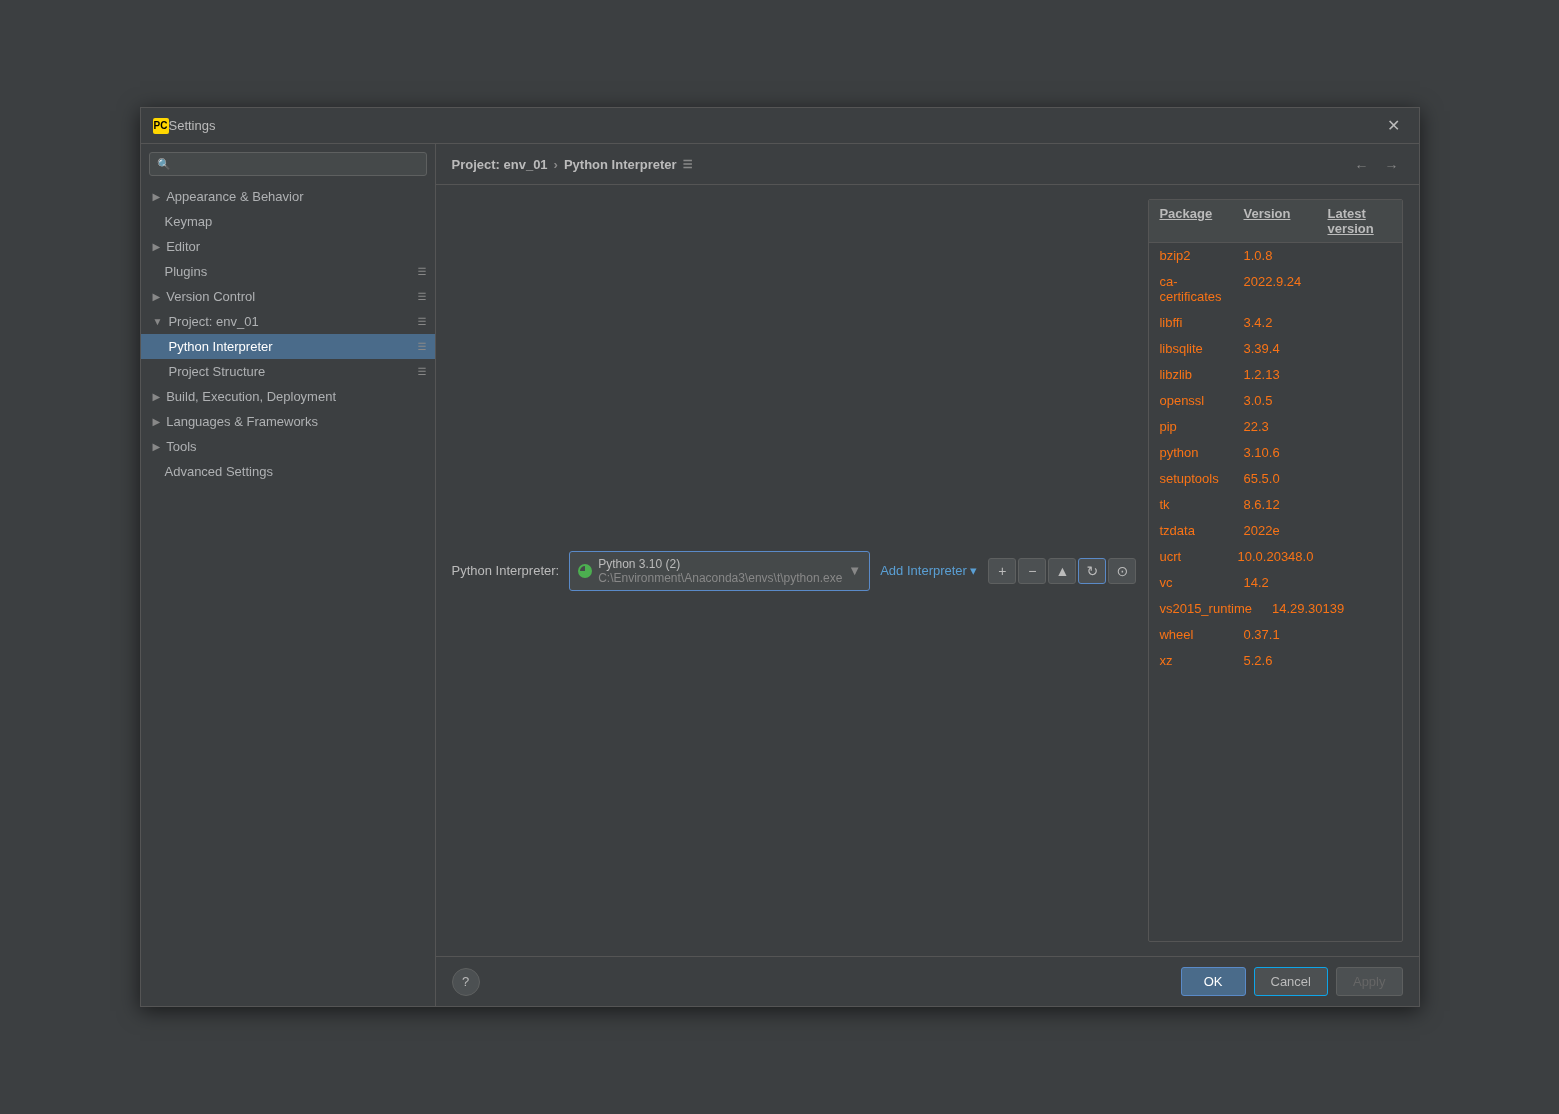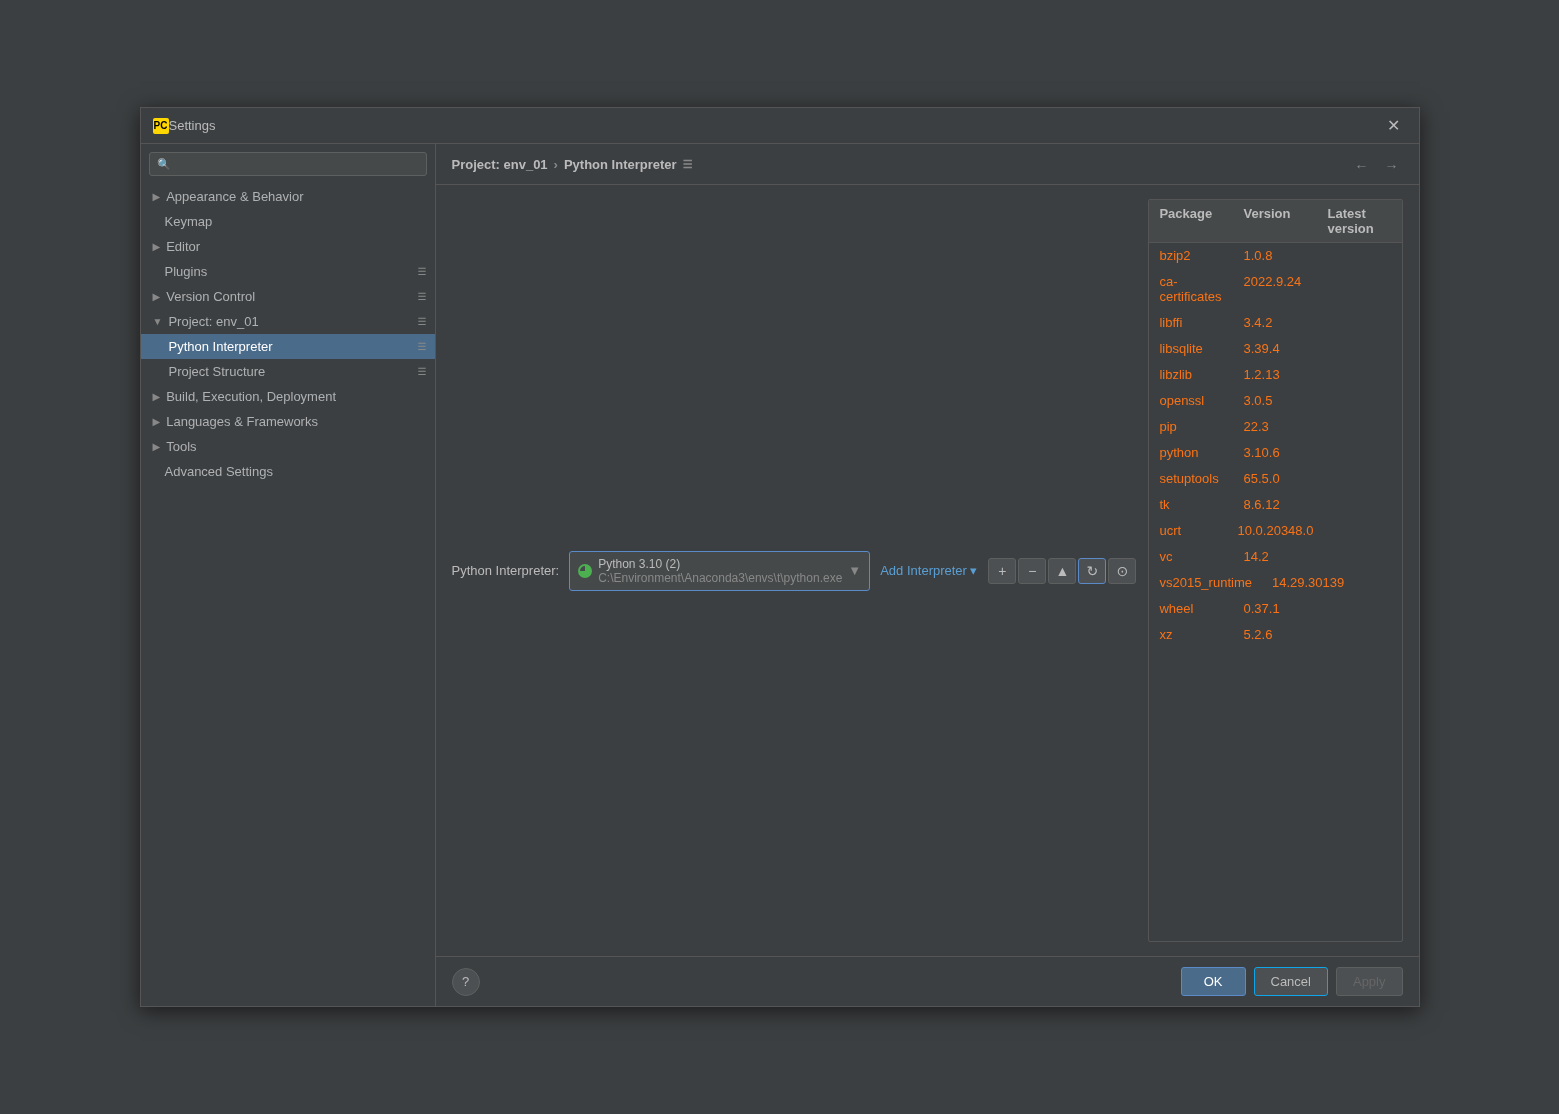--- a/index.html
+++ b/index.html
@@ -232,20 +232,21 @@
       display: grid;
       grid-template-columns: 1fr 1fr 1fr;
       background: #45494a;
       border-bottom: 1px solid #555;
     }
     .table-header-cell {
       padding: 6px 10px;
       color: #bbb;
       font-size: 13px;
       font-weight: 600;
+      text-decoration: underline;
     }
     .table-body {}
     .table-row {
       display: grid;
       grid-template-columns: 1fr 1fr 1fr;
       border-bottom: 1px solid #3c3f41;
     }
     .table-cell {
       padding: 5px 10px;
       color: #f97316;
@@ -470,20 +471,25 @@
                 <div class="table-cell">setuptools</div>
                 <div class="table-cell">65.5.0</div>
                 <div class="table-cell"></div>
               </div>
               <div class="table-row">
                 <div class="table-cell">tk</div>
                 <div class="table-cell">8.6.12</div>
                 <div class="table-cell"></div>
               </div>
               <div class="table-row">
+                <div class="table-cell">tzdata</div>
+                <div class="table-cell">2022e</div>
+                <div class="table-cell"></div>
+              </div>
+              <div class="table-row">
                 <div class="table-cell">ucrt</div>
                 <div class="table-cell">10.0.20348.0</div>
                 <div class="table-cell"></div>
               </div>
               <div class="table-row">
                 <div class="table-cell">vc</div>
                 <div class="table-cell">14.2</div>
                 <div class="table-cell"></div>
               </div>
               <div class="table-row">

